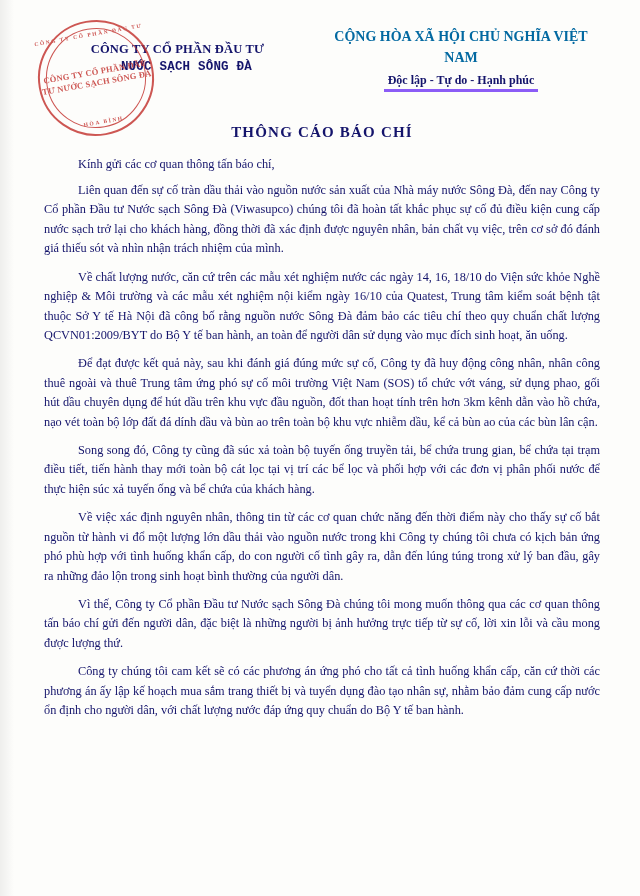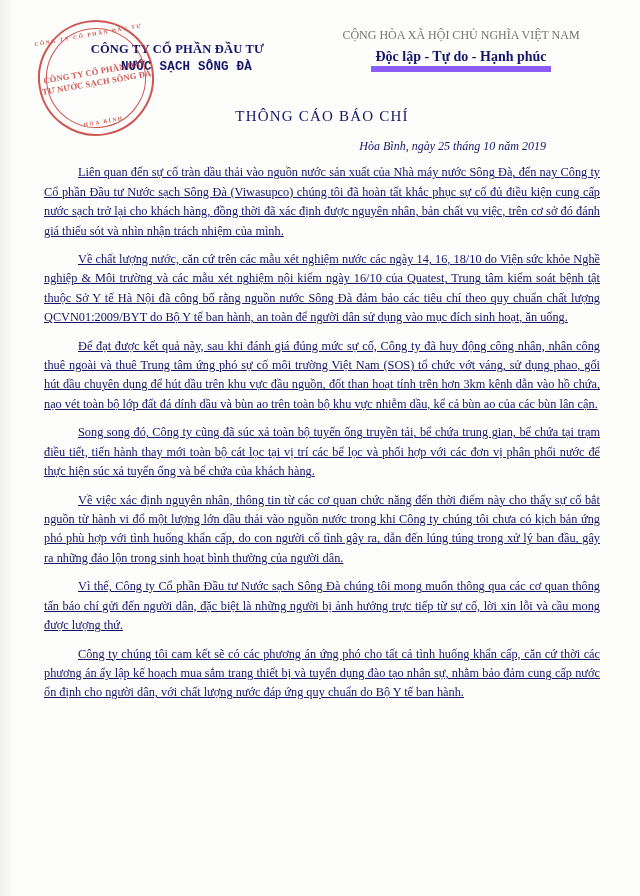--- a/index.html
+++ b/index.html
@@ -55,31 +55,31 @@
   }
   .org-line2 {
     padding-left: 18px;
     font-family: Liberation Mono, monospace;
   }
   .nation-block {
     width: 50%;
     text-align: center;
   }
   .nation-line1 {
-    font-weight: normal;
+    font-weight: bold;
+    font-size: 14px;
+    color: #0369a1;
+    line-height: 1.5;
+  }
+  .nation-line2 {
+    font-weight: bold;
     font-size: 12px;
-    color: #737373;
-    line-height: 1.5;
-  }
-  .nation-line2 {
-    font-weight: bold;
-    font-size: 14px;
     color: #14146b;
     display: inline-block;
-    border-bottom: 6px solid #8b5cf6;
+    border-bottom: 3px solid #8b5cf6;
     padding: 1px 4px 1px 4px;
     margin-top: 4px;
   }
 
   
   .seal {
     position: absolute;
     left: -6px;
     top: -6px;
     width: 112px;
@@ -119,21 +119,21 @@
     color: #c3332f;
     font-size: 5.5px;
     font-weight: bold;
     letter-spacing: 1.6px;
   }
   .seal-arc-top { top: 9px; }
   .seal-arc-bottom { bottom: 9px; }
 
   .doc-title {
     text-align: center;
-    font-weight: normal;
+    font-weight: bold;
     font-size: 15px;
     letter-spacing: 1.2px;
     margin-top: 32px;
     color: #14146b;
   }
   .doc-date {
     text-align: right;
     font-style: italic;
     font-size: 12px;
     margin-top: 14px;
@@ -149,21 +149,20 @@
   }
 
   .body-text p {
     font-size: 12.3px;
     line-height: 1.58;
     margin: 9px 0 0 0;
     text-align: justify;
     text-indent: 34px;
     color: #14146b;
     hyphens: none;
-    text-decoration: underline;
   }
 </style>
 </head>
 <body>
 
 <div class="page">
 
   <div class="header">
 
     <div class="org-block">
@@ -178,21 +177,21 @@
     </div>
 
     <div class="nation-block">
       <div class="nation-line1">CỘNG HÒA XÃ HỘI CHỦ NGHĨA VIỆT NAM</div>
       <div class="nation-line2">Độc lập - Tự do - Hạnh phúc</div>
     </div>
 
   </div>
 
   <div class="doc-title">THÔNG CÁO BÁO CHÍ</div>
-  <div class="doc-date">Hòa Bình, ngày 25 tháng 10 năm 2019</div>
+  <div class="salutation">Kính gửi các cơ quan thông tấn báo chí,</div>
 
   <div class="body-text">
     <p>Liên quan đến sự cố tràn dầu thải vào nguồn nước sản xuất của Nhà máy nước Sông Đà, đến nay Công ty Cổ phần Đầu tư Nước sạch Sông Đà (Viwasupco) chúng tôi đã hoàn tất khắc phục sự cố đủ điều kiện cung cấp nước sạch  trở lại cho khách hàng, đồng thời đã xác định được nguyên nhân, bản chất vụ việc, trên cơ sở đó đánh giá thiếu sót và nhìn nhận trách nhiệm của mình.</p>
     <p>Về chất lượng nước, căn cứ trên các mẫu xét nghiệm nước các ngày 14, 16, 18/10 do Viện sức khỏe Nghề nghiệp &amp; Môi trường và các mẫu xét nghiệm nội kiểm ngày 16/10 của Quatest, Trung tâm kiểm soát bệnh tật thuộc Sở Y tế Hà Nội đã công bố rằng nguồn nước Sông Đà đảm bảo các tiêu chí theo quy chuẩn chất lượng QCVN01:2009/BYT do Bộ Y tế ban hành, an toàn để người dân sử dụng vào mục đích sinh hoạt, ăn uống.</p>
     <p>Để đạt được kết quả này, sau khi đánh giá đúng mức sự cố, Công ty đã huy động công nhân, nhân công thuê ngoài và thuê Trung tâm ứng phó sự cố môi trường Việt Nam (SOS) tổ chức vớt váng, sử dụng phao, gối hút dầu chuyên dụng để hút dầu trên khu vực đầu nguồn, đốt than hoạt tính trên hơn 3km kênh dẫn vào hồ chứa, nạo vét toàn bộ lớp đất đá dính dầu và bùn ao trên toàn bộ khu vực nhiễm dầu, kể cả bùn ao của các bùn lân cận.</p>
     <p>Song song đó, Công ty cũng đã súc xả toàn bộ tuyến ống truyền tải, bể chứa trung gian, bể chứa tại trạm điều tiết, tiến hành thay mới toàn bộ cát lọc tại vị trí các bể lọc và phối hợp với các đơn vị phân phối nước để thực hiện súc xả tuyến ống và bể chứa của khách hàng.</p>
     <p>Về việc xác định nguyên nhân, thông tin từ các cơ quan chức năng đến thời điểm này cho thấy sự cố bắt nguồn từ hành vi đổ một lượng lớn dầu thải vào nguồn nước trong khi Công ty chúng tôi chưa có kịch bản ứng phó phù hợp với tình huống khẩn cấp, do con người cố tình gây ra, dẫn đến lúng túng trong xử lý ban đầu, gây ra những đảo lộn trong sinh hoạt bình thường của người dân.</p>
     <p>Vì thế, Công ty Cổ phần Đầu tư Nước sạch Sông Đà chúng tôi mong muốn thông qua các cơ quan thông tấn báo chí gửi đến người dân, đặc biệt là những người bị ảnh hưởng trực tiếp từ sự cố, lời xin lỗi và cầu mong được lượng thứ.</p>
     <p>Công ty chúng tôi cam kết sẽ có các phương án ứng phó cho tất cả tình huống khẩn cấp, căn cứ thời các phương án ấy lập kế hoạch mua sắm trang thiết bị và tuyển dụng đào tạo nhân sự, nhằm bảo đảm cung cấp nước ổn định cho người dân, với chất lượng nước đáp ứng quy chuẩn do Bộ Y tế ban hành.</p>
   </div>

